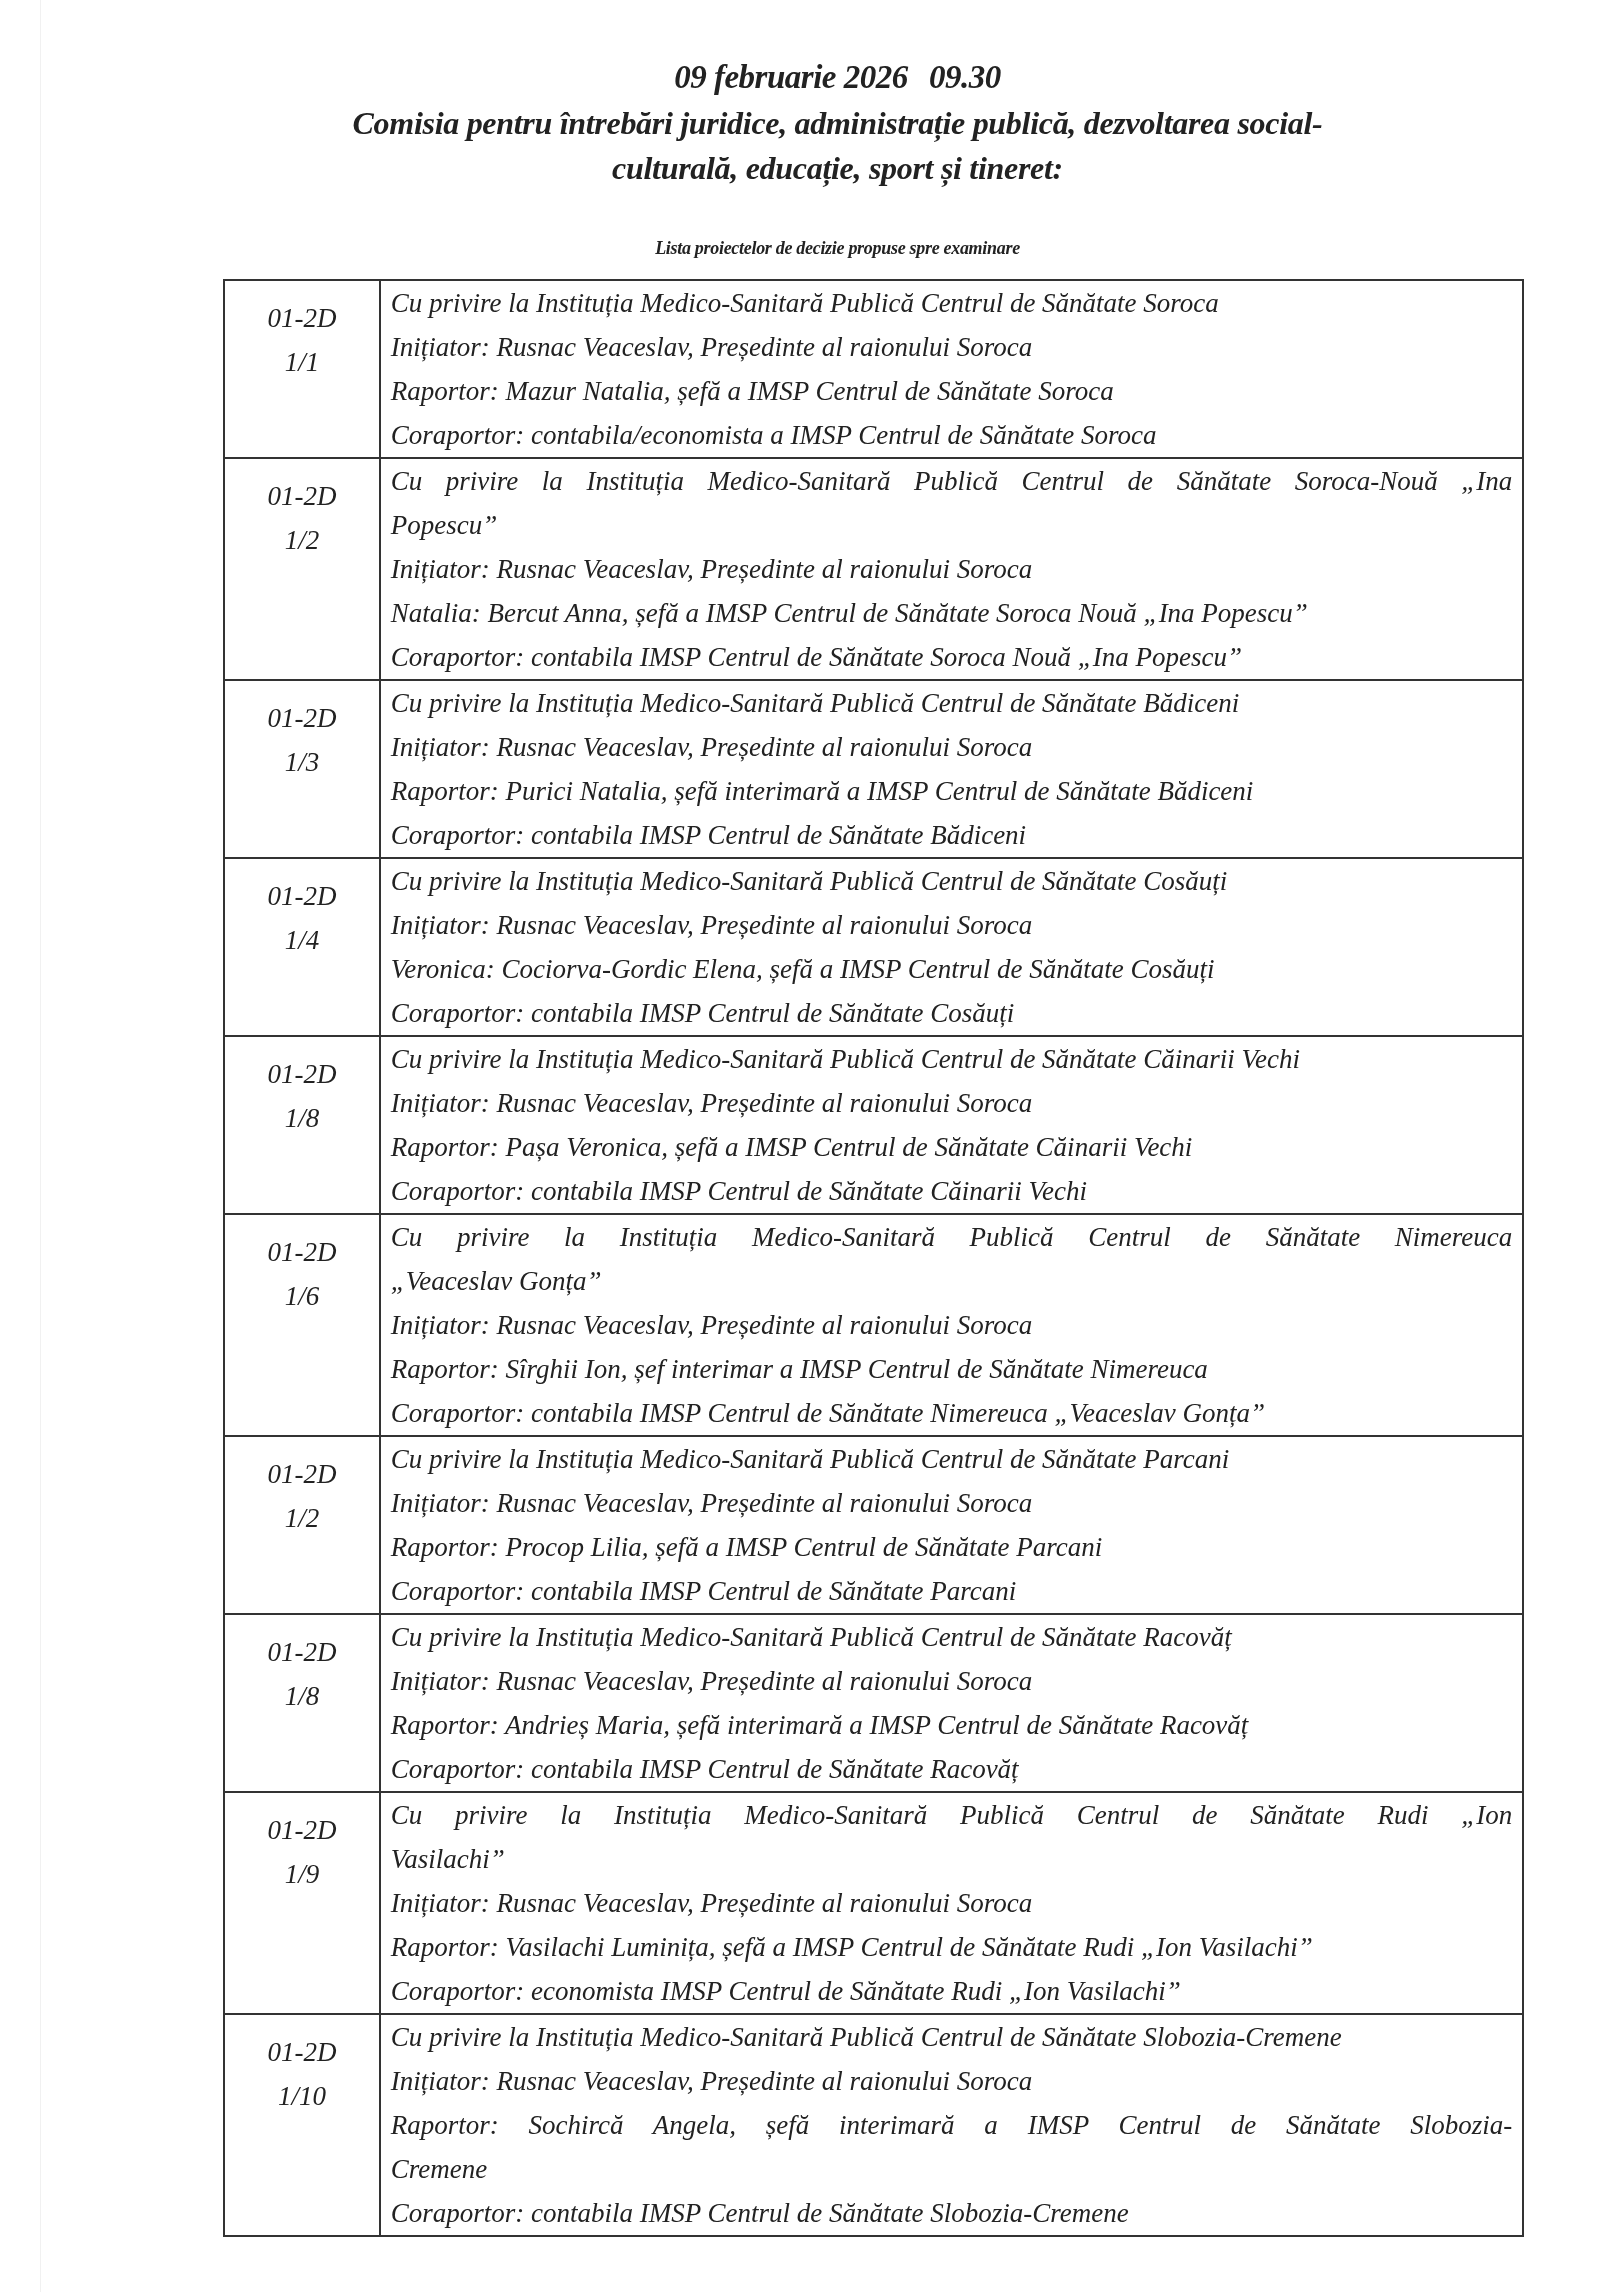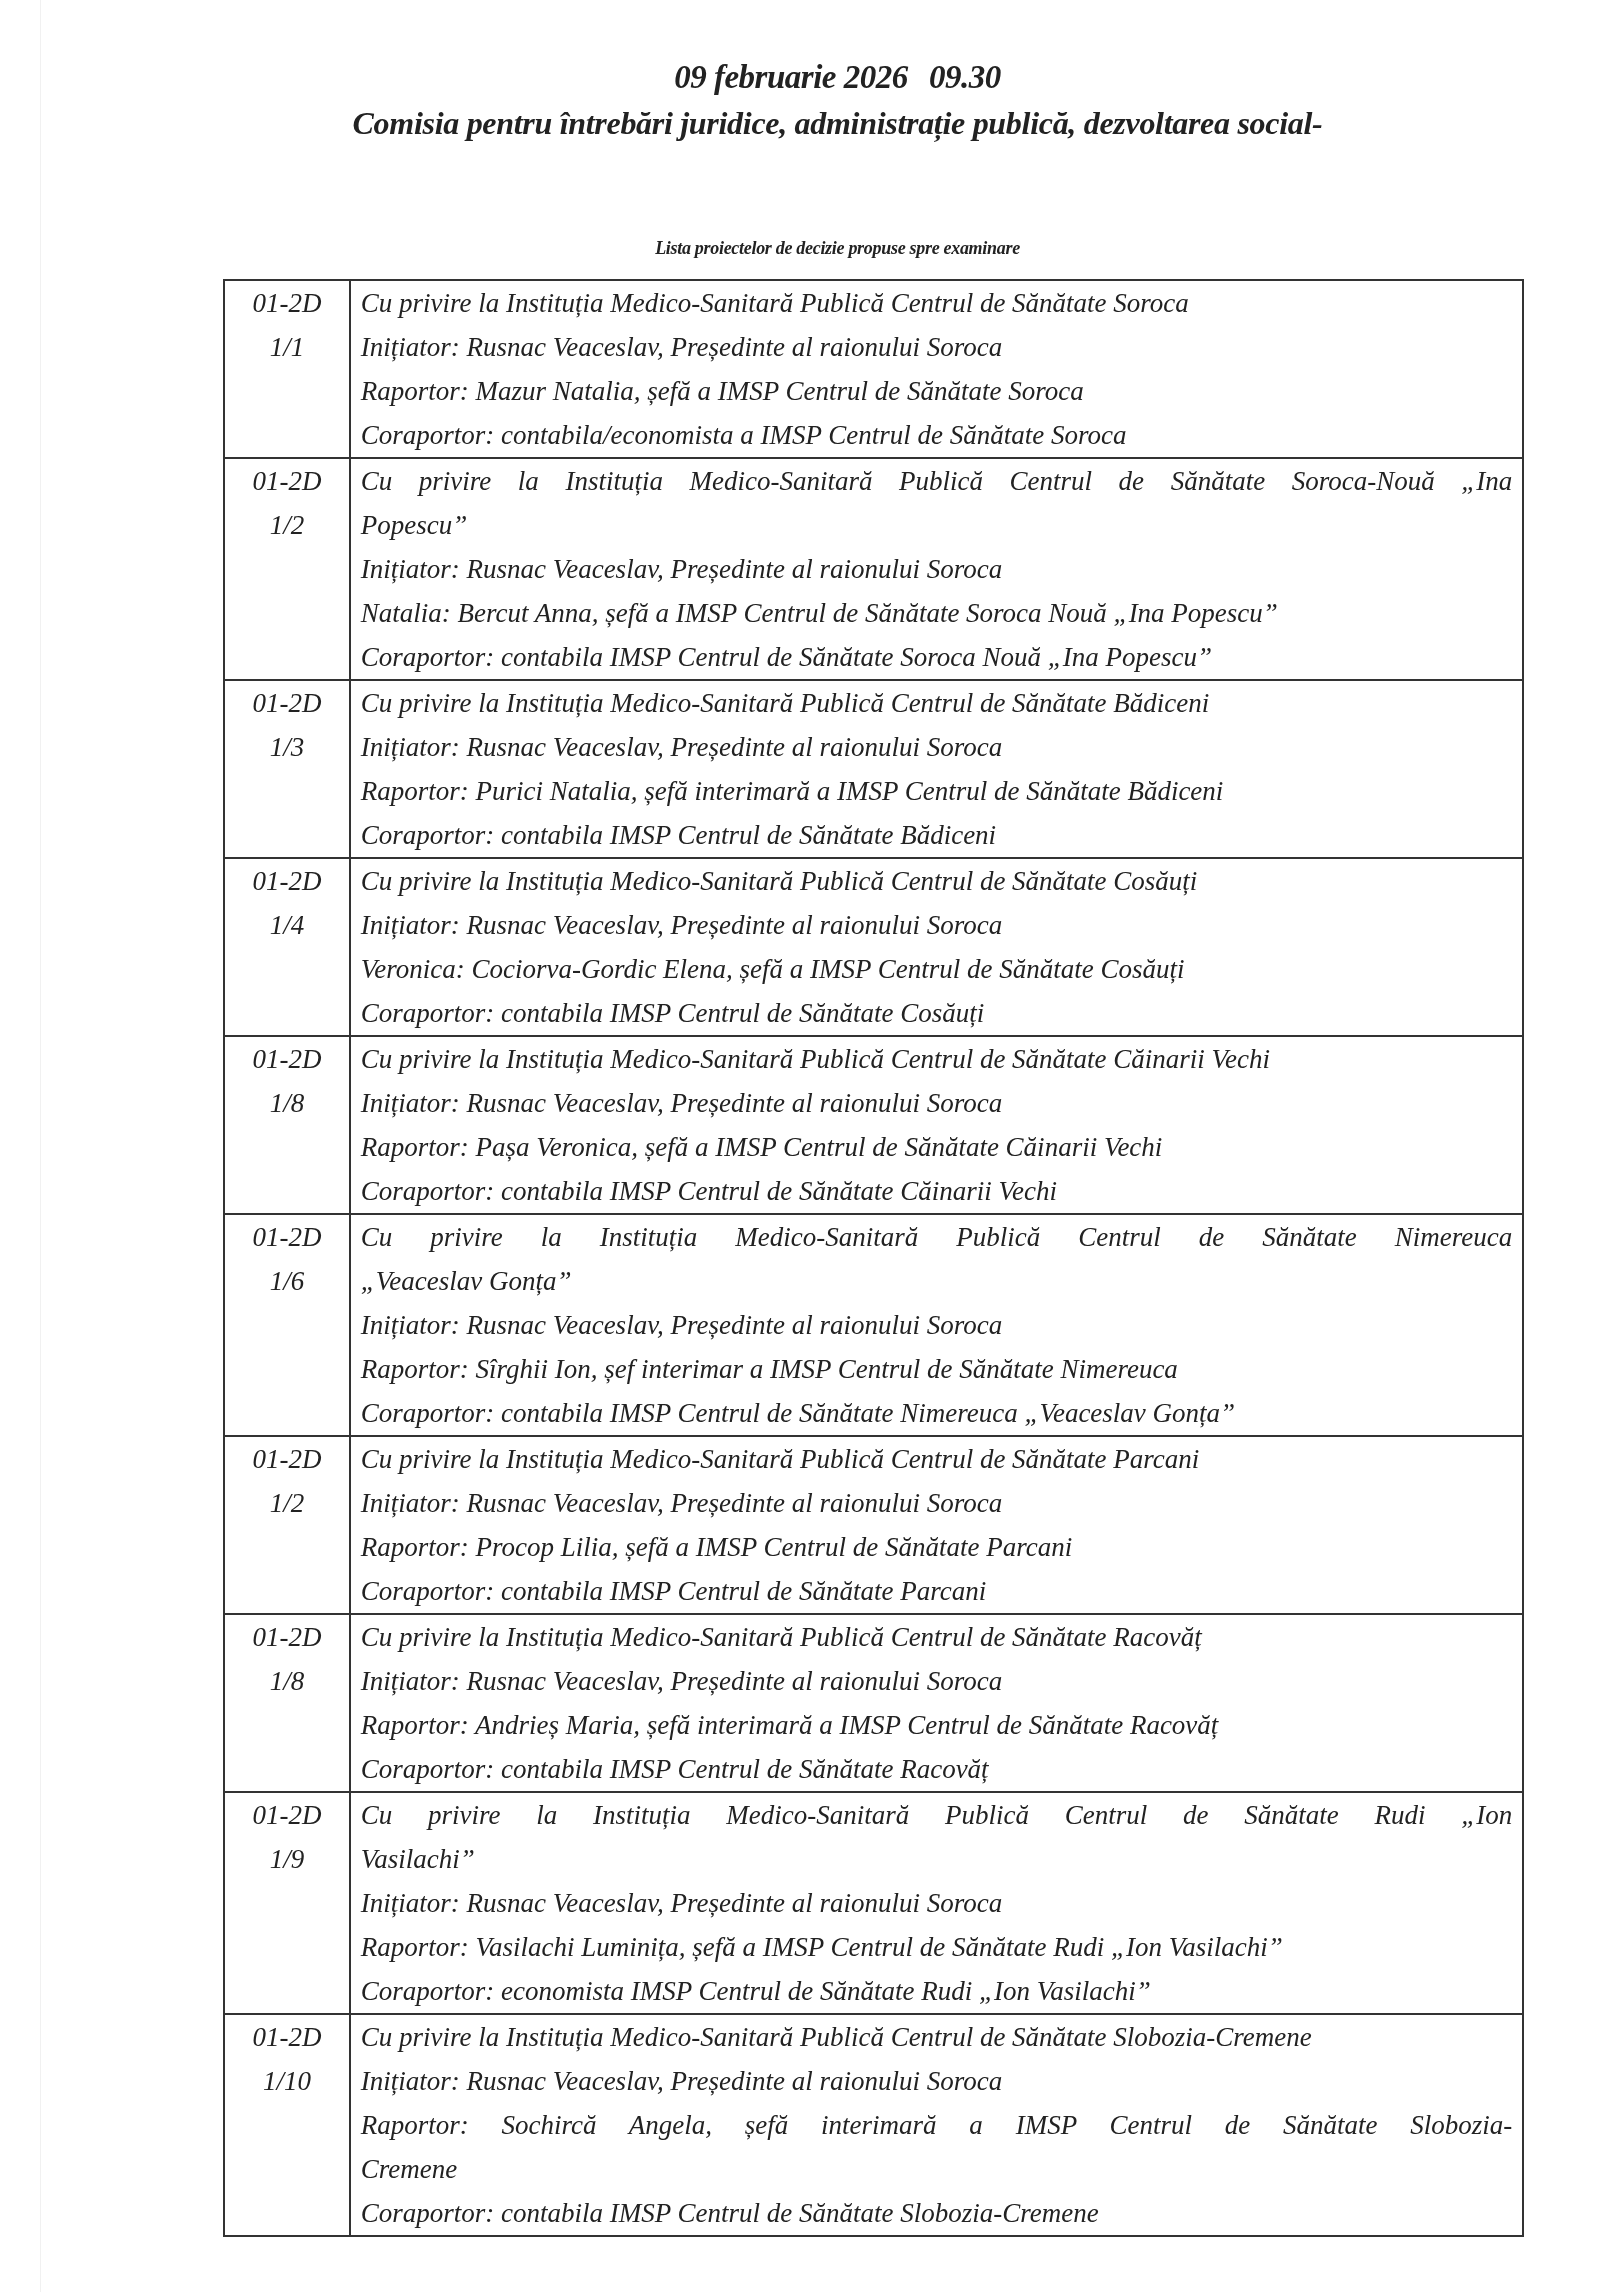--- a/index.html
+++ b/index.html
@@ -56,21 +56,21 @@
     top: 279px;
     width: 1301px;
     border-collapse: collapse;
     font-size: 27px;
     line-height: 44px;
     color: #222;
   }
   table.projects td {
     border: 2.9px solid #333;
     vertical-align: top;
-    padding: 0;
+    padding: 15px;
   }
   td.code-cell {
     width: 124px;
     text-align: center;
     padding-top: 0;
   }
   td.code-cell div { height: 44px; }
   td.content-cell {
     padding: 0 9.7px 0 9.7px !important;
   }
@@ -93,20 +93,21 @@
 
 <div class="page">
   <div class="scan-mark"></div>
 
   <div class="header date-line">
     <span>09 februarie 2026</span><span class="gap"></span><span>09.30</span>
   </div>
 
   <div class="header commission">
     <span class="line">Comisia pentru întrebări juridice, administrație publică, dezvoltarea social-</span>
+    <span class="line">culturală, educație, sport și tineret:</span>
   </div>
 
   <div class="header list-title">Lista  proiectelor de decizie propuse spre examinare</div>
 
   <table class="projects">
     <tbody id="projects-body">
         <tr>
           <td class="code-cell">
             <div>01-2D</div>
             <div>1/1</div>

